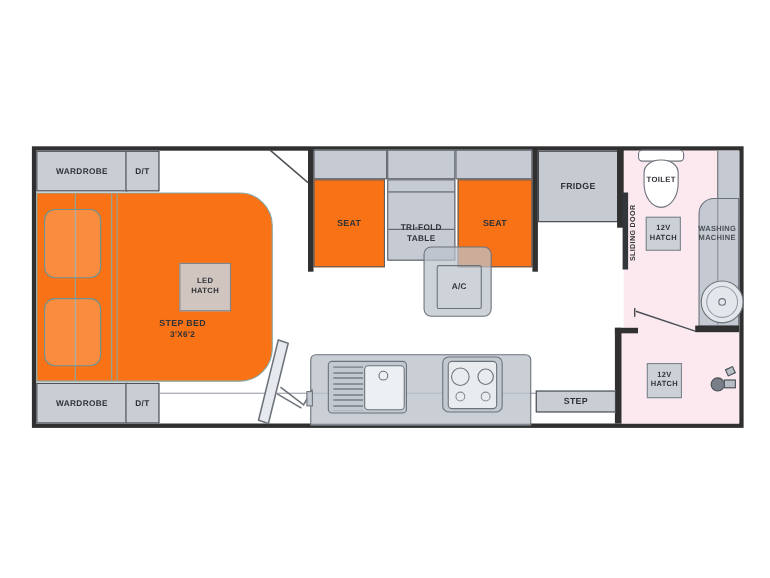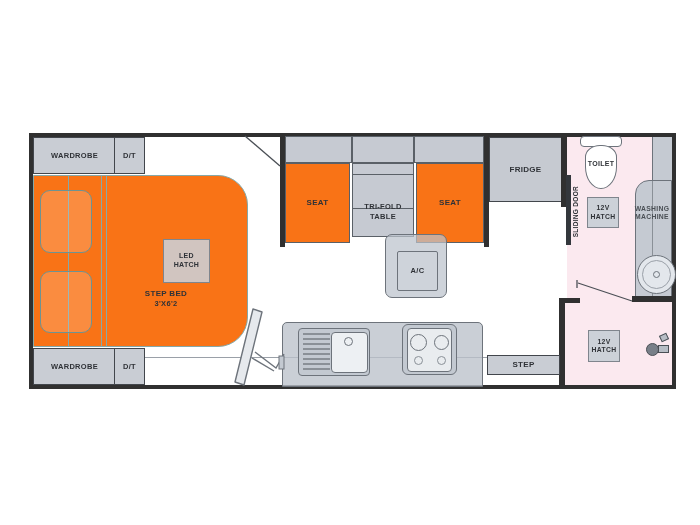--- a/index.html
+++ b/index.html
@@ -71,21 +71,21 @@
     <div class="abs" style="left:0;top:44px;width:100%;height:1px;background:#5a6067;"></div>
     <div class="abs cen" style="left:0;top:11px;width:100%;height:33px;">
       <span class="lbl" style="font-size:7.5px;margin-top:40px;">TRI-FOLD</span>
       <span class="lbl" style="font-size:7.5px;">TABLE</span>
     </div>
   </div>
 
   <div class="abs wallfill" style="left:280px;top:135px;width:5px;height:112px;"></div>
   <div class="abs wallfill" style="left:484px;top:135px;width:5px;height:112px;"></div>
 
-  <div class="abs" style="left:385px;top:234px;width:62px;height:64px;background:rgba(187,194,204,.72);border:1px solid #6d737b;border-radius:7px;">
+  <div class="abs" style="left:385px;top:224px;width:62px;height:64px;background:rgba(187,194,204,.72);border:1px solid #6d737b;border-radius:7px;">
     <div class="abs cen" style="left:11px;top:16px;width:41px;height:40px;border:1px solid #6d737b;border-radius:2px;">
       <span class="lbl" style="font-size:7.5px;">A/C</span>
     </div>
   </div>
 
   <div class="abs gray cen" style="left:489px;top:137px;width:73px;height:65px;background:#c6cad1;">
     <span class="lbl" style="font-size:8px;text-align:right;">FRIDGE</span>
   </div>
 
   <div class="abs wallfill" style="left:561px;top:136px;width:6px;height:71px;"></div>

